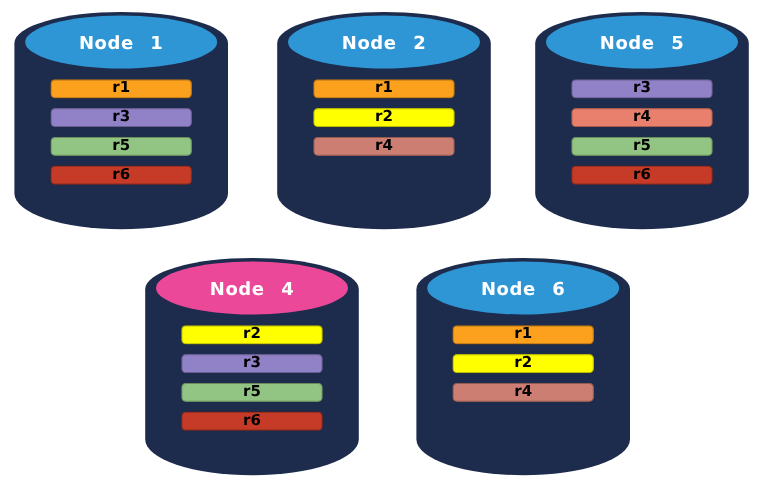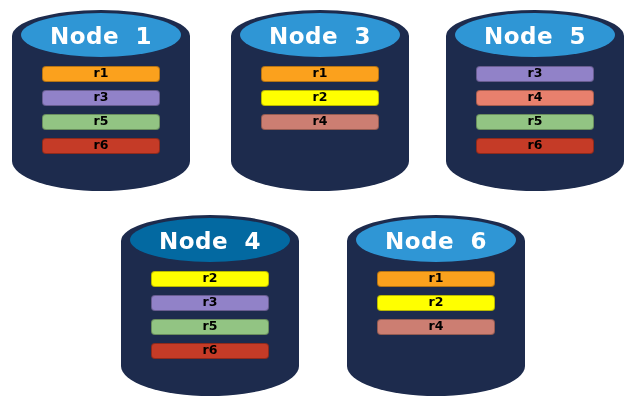--- a/index.html
+++ b/index.html
@@ -32,21 +32,21 @@
     height: 44px;
     background: #2F96D5;
     border-radius: 50%;
     display: flex;
     align-items: center;
     justify-content: center;
   }
   .node-label {
     color: #ffffff;
     font-weight: bold;
-    font-size: 23px;
+    font-size: 15px;
     letter-spacing: 0.5px;
     word-spacing: 8px;
     white-space: pre;
     text-align: center;
     padding-top: 1px;
   }
   .bars {
     position: absolute;
     left: 30px; right: 30px; top: 58px;
     display: flex;
@@ -92,21 +92,21 @@
         </div>
         <div class="bar" style="background: rgb(197, 59, 39);">
           <span class="bar-label" style="color: rgb(0, 0, 0);">r6</span>
         </div>
       </div>
     </div>
 
     <div class="node" style="left: 231px; top: 8px;">
       <div class="cyl-body" style="background: rgb(29, 43, 77);"></div>
       <div class="cyl-top" style="background: rgb(47, 150, 213);">
-        <span class="node-label" style="color: rgb(255, 255, 255);">Node 3</span>
+        <span class="node-label" style="color: rgb(255, 255, 255);">Node 2</span>
       </div>
       <div class="bars">
         <div class="bar" style="background: rgb(251, 161, 29);">
           <span class="bar-label" style="color: rgb(0, 0, 0);">r1</span>
         </div>
         <div class="bar" style="background: rgb(255, 255, 0);">
           <span class="bar-label" style="color: rgb(0, 0, 0);">r2</span>
         </div>
         <div class="bar" style="background: rgb(204, 126, 114);">
           <span class="bar-label" style="color: rgb(0, 0, 0);">r4</span>
@@ -130,21 +130,21 @@
           <span class="bar-label" style="color: rgb(0, 0, 0);">r5</span>
         </div>
         <div class="bar" style="background: rgb(197, 59, 39);">
           <span class="bar-label" style="color: rgb(0, 0, 0);">r6</span>
         </div>
       </div>
     </div>
 
     <div class="node" style="left: 121px; top: 213px;">
       <div class="cyl-body" style="background: rgb(29, 43, 77);"></div>
-      <div class="cyl-top" style="background: #0369a1;">
+      <div class="cyl-top" style="background: #ec4899;">
         <span class="node-label" style="color: rgb(255, 255, 255);">Node 4</span>
       </div>
       <div class="bars">
         <div class="bar" style="background: rgb(255, 255, 0);">
           <span class="bar-label" style="color: rgb(0, 0, 0);">r2</span>
         </div>
         <div class="bar" style="background: rgb(145, 130, 200);">
           <span class="bar-label" style="color: rgb(0, 0, 0);">r3</span>
         </div>
         <div class="bar" style="background: rgb(146, 196, 131);">

